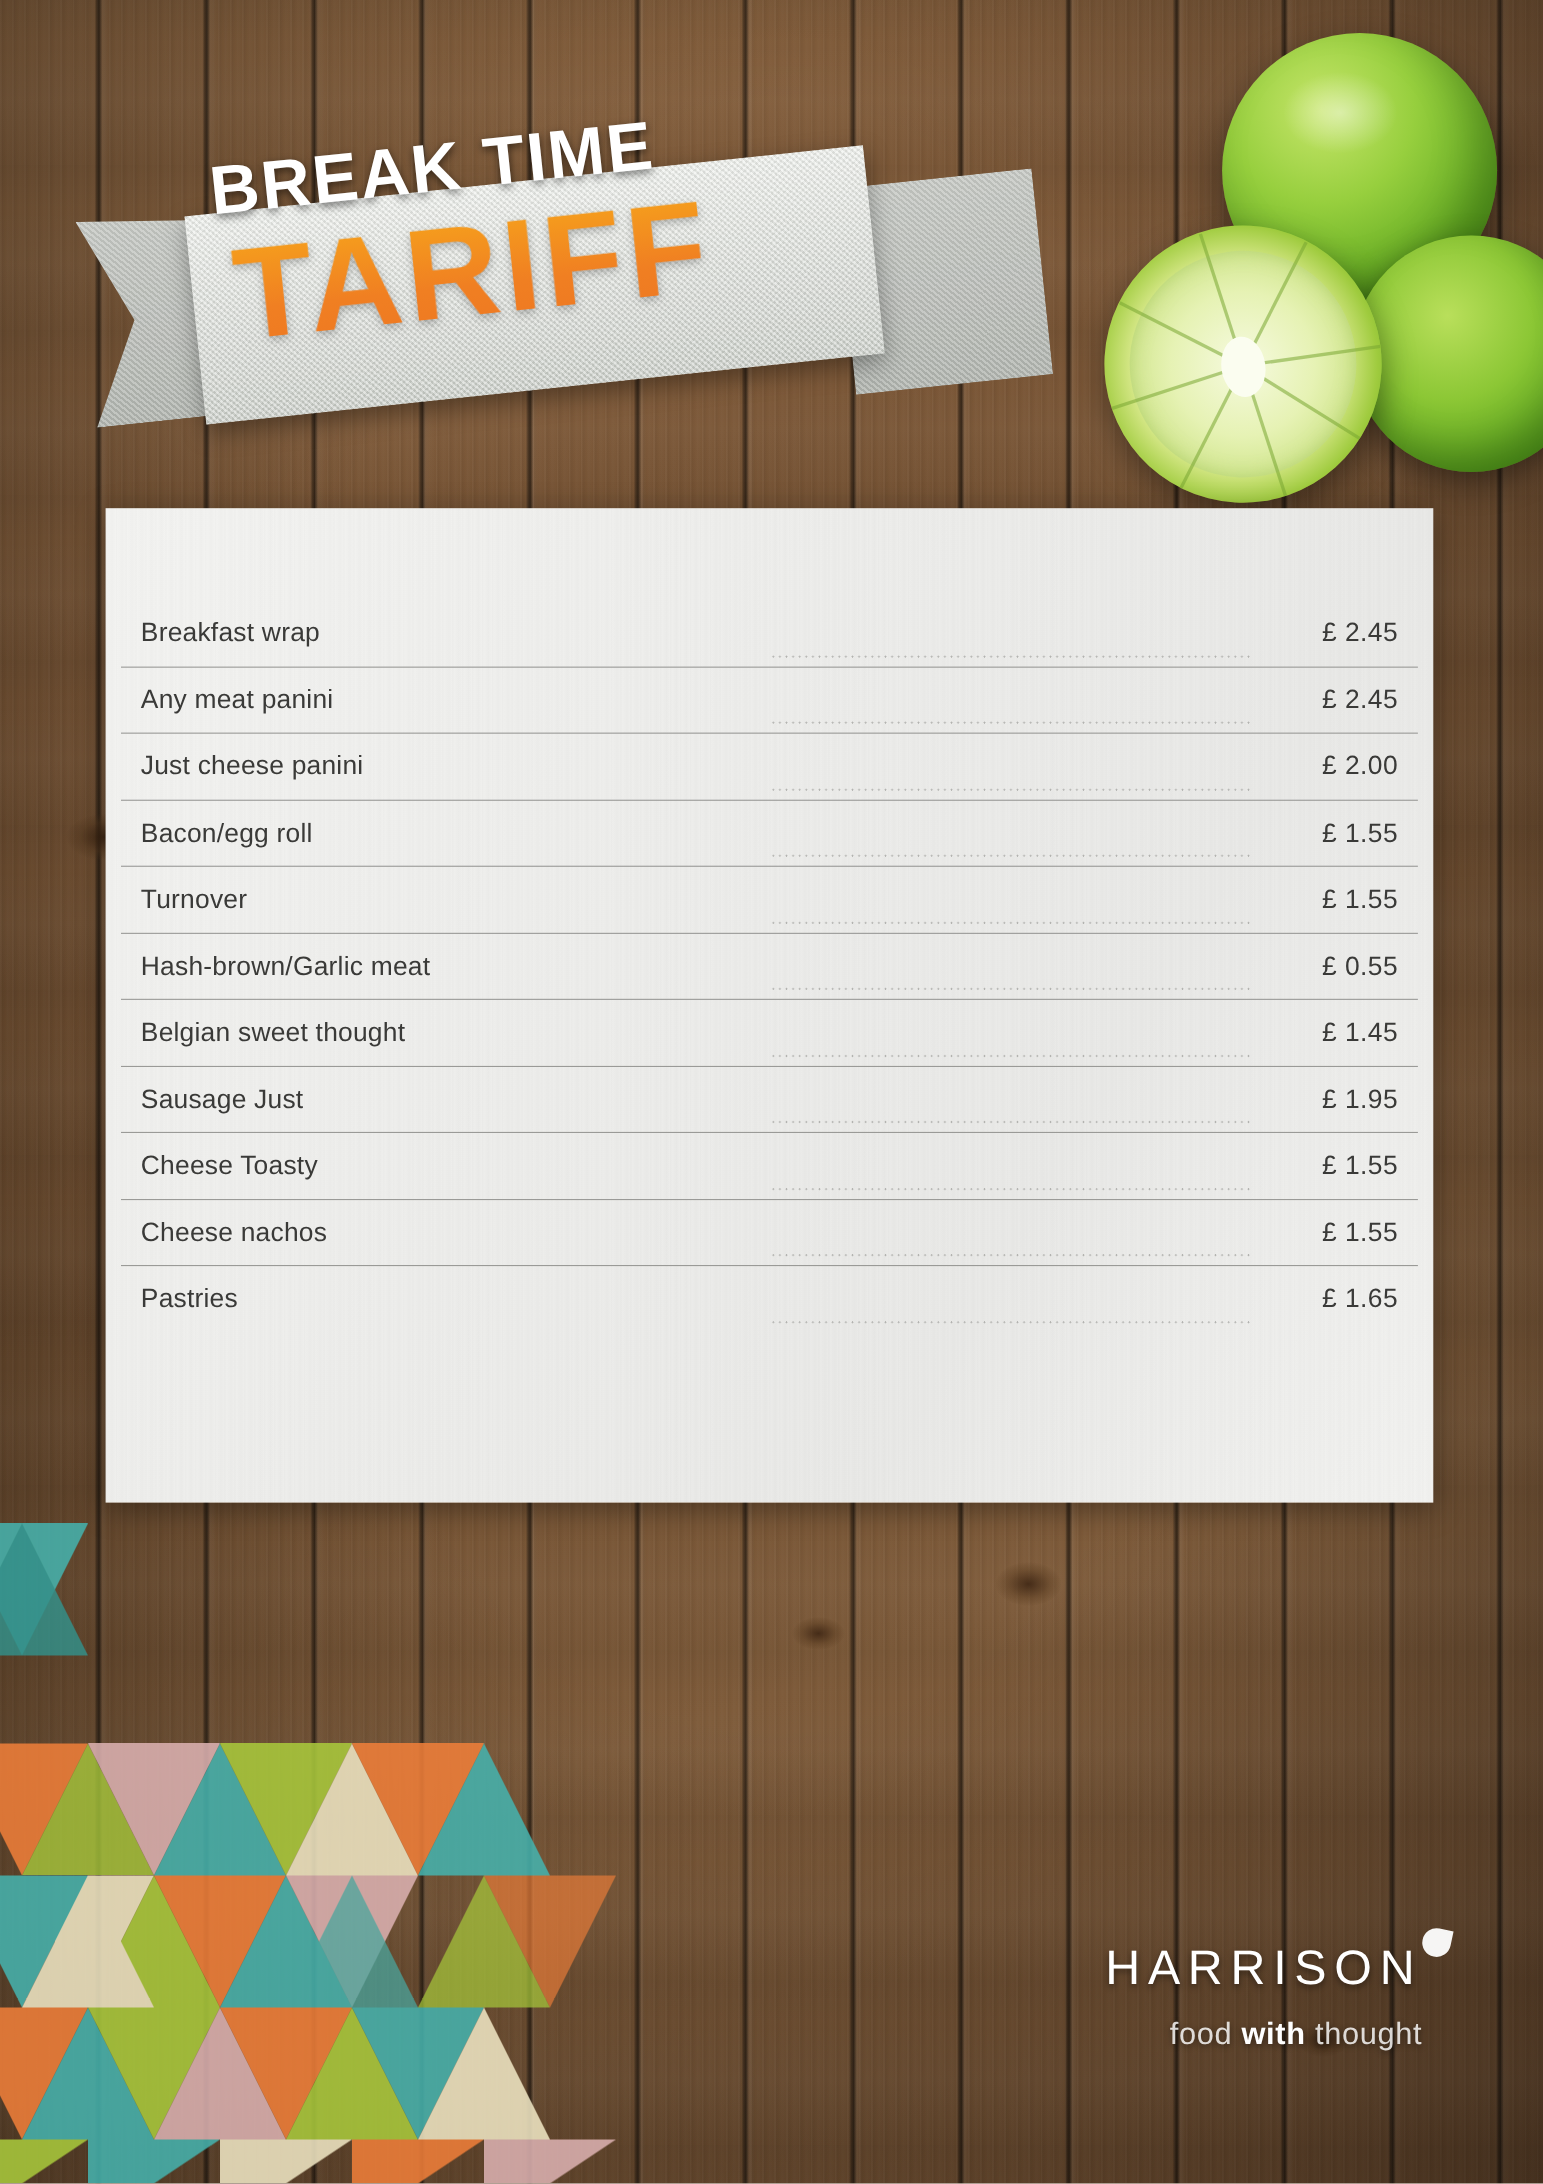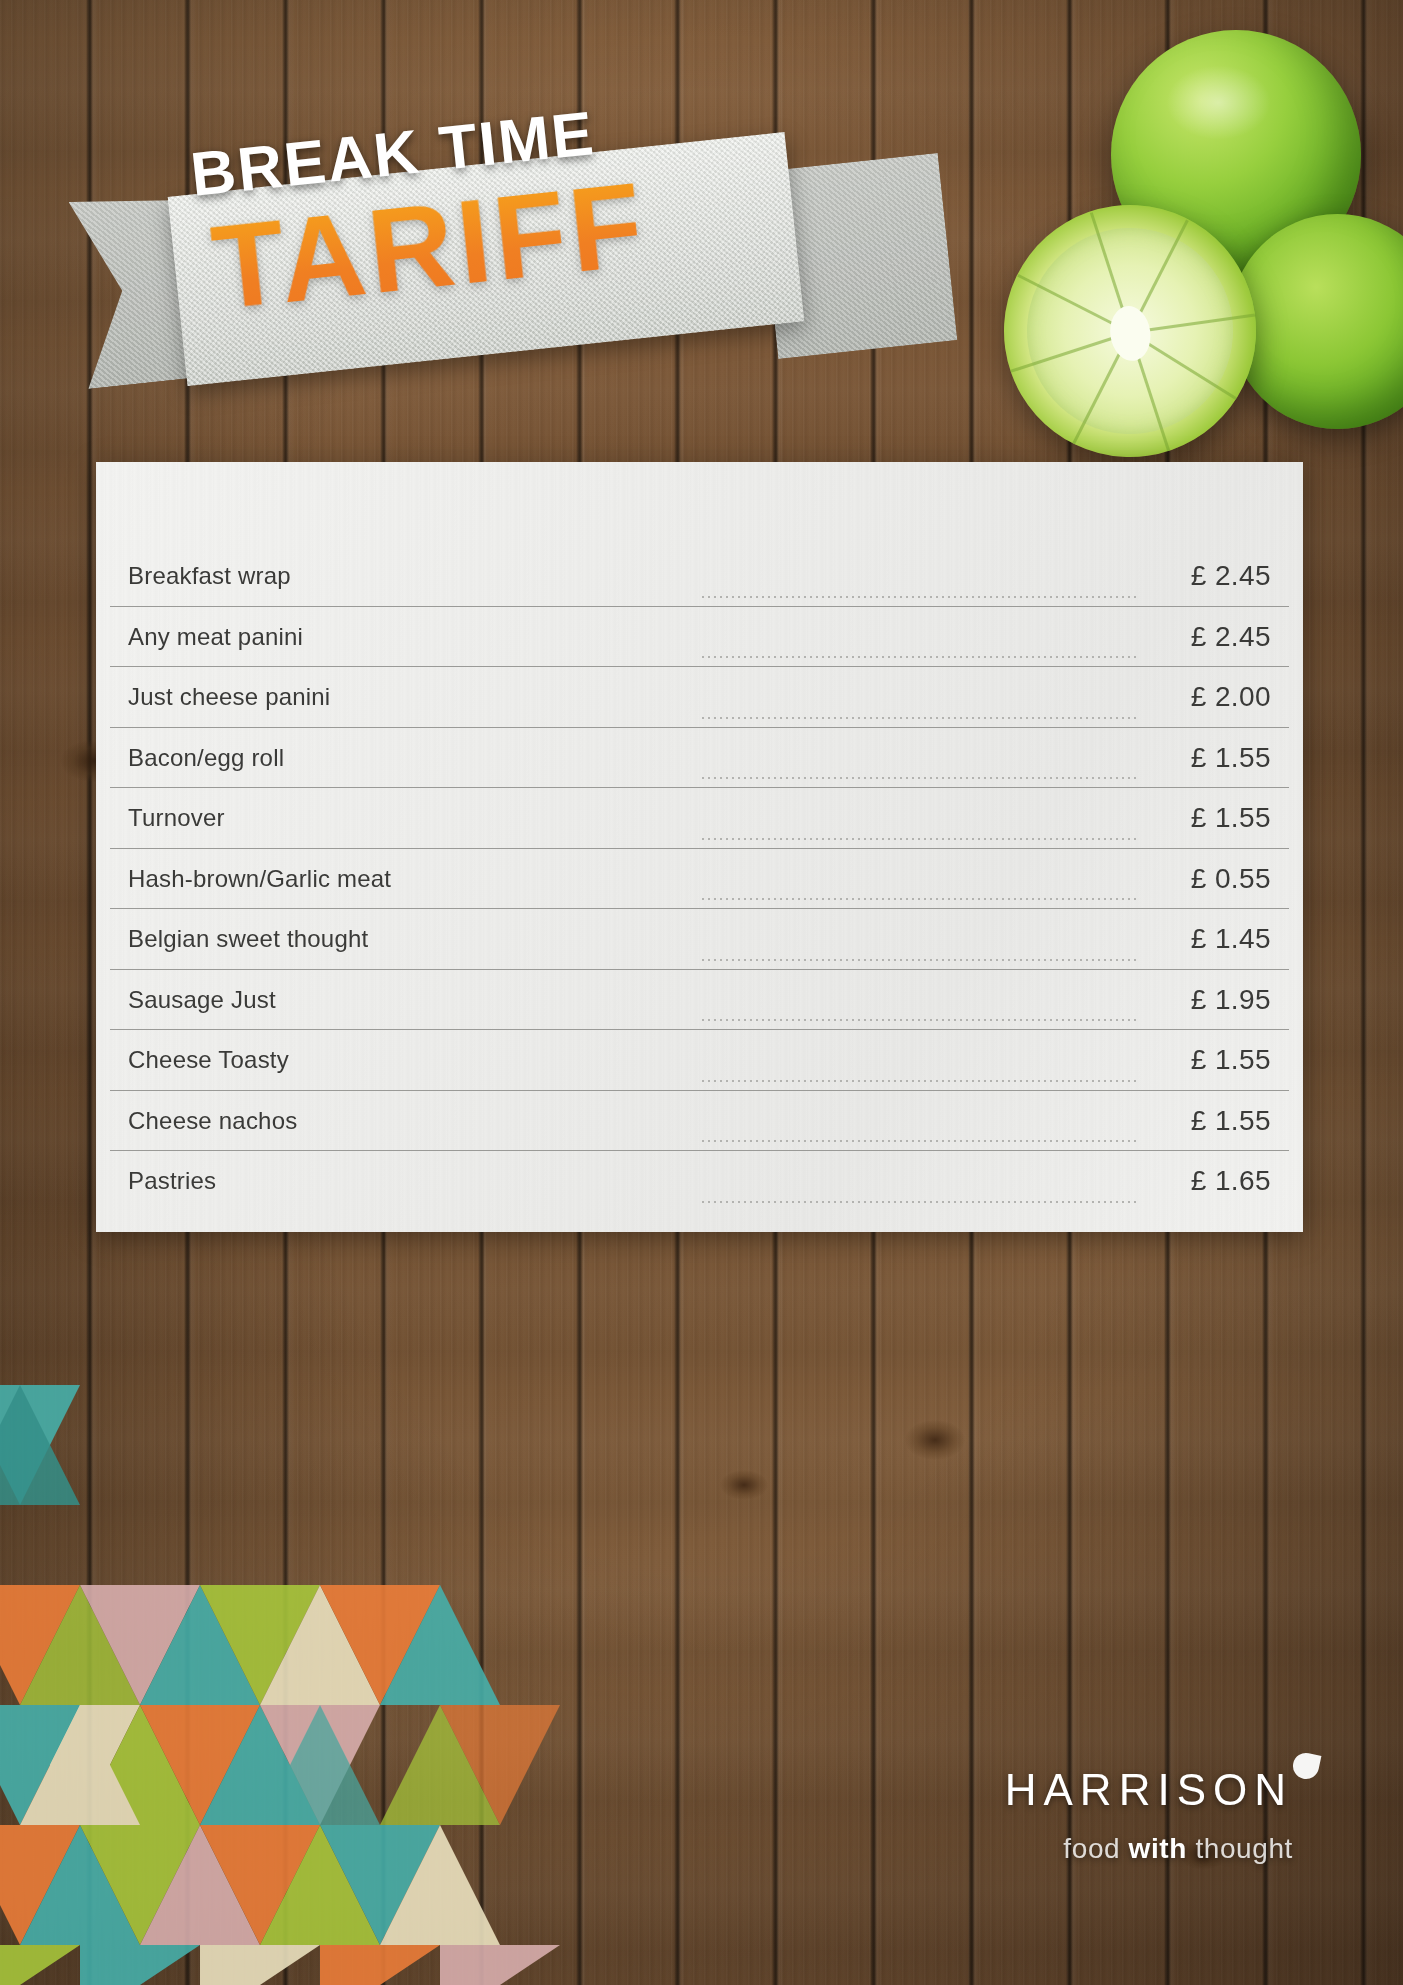--- a/index.html
+++ b/index.html
@@ -236,21 +236,21 @@
     opacity: 0.95;
     pointer-events: none;
   }
 
   
   .panel {
     position: absolute;
     left: 96px;
     top: 462px;
     width: 1207px;
-    height: 770px;
+    height: 904px;
     background:
       repeating-linear-gradient(
         to right,
         rgba(0,0,0,0.012) 0px,
         rgba(0,0,0,0.012) 1px,
         rgba(255,255,255,0.00) 2px,
         rgba(0,0,0,0.015) 6px,
         rgba(255,255,255,0.00) 9px
       ),
       linear-gradient(120deg, #f3f3f1 0%, #ededeb 40%, #e9e9e7 70%, #f2f2f0 100%);
@@ -281,21 +281,21 @@
     height: 1px;
     background: #9a9a97;
   }
   .row:last-child::after { background: transparent; }
   .row .name {
     font-size: 24px;
     color: #3a3a38;
     letter-spacing: 0.2px;
   }
   .row .price {
-    font-size: 28px;
+    font-size: 24px;
     color: #3a3a38;
     letter-spacing: 0.4px;
   }
   .dots {
     position: absolute;
     left: 50%;
     right: 150px;
     bottom: 9px;
     height: 2px;
     background-image: radial-gradient(circle, #b3b3b0 0.8px, rgba(0,0,0,0) 1px);

